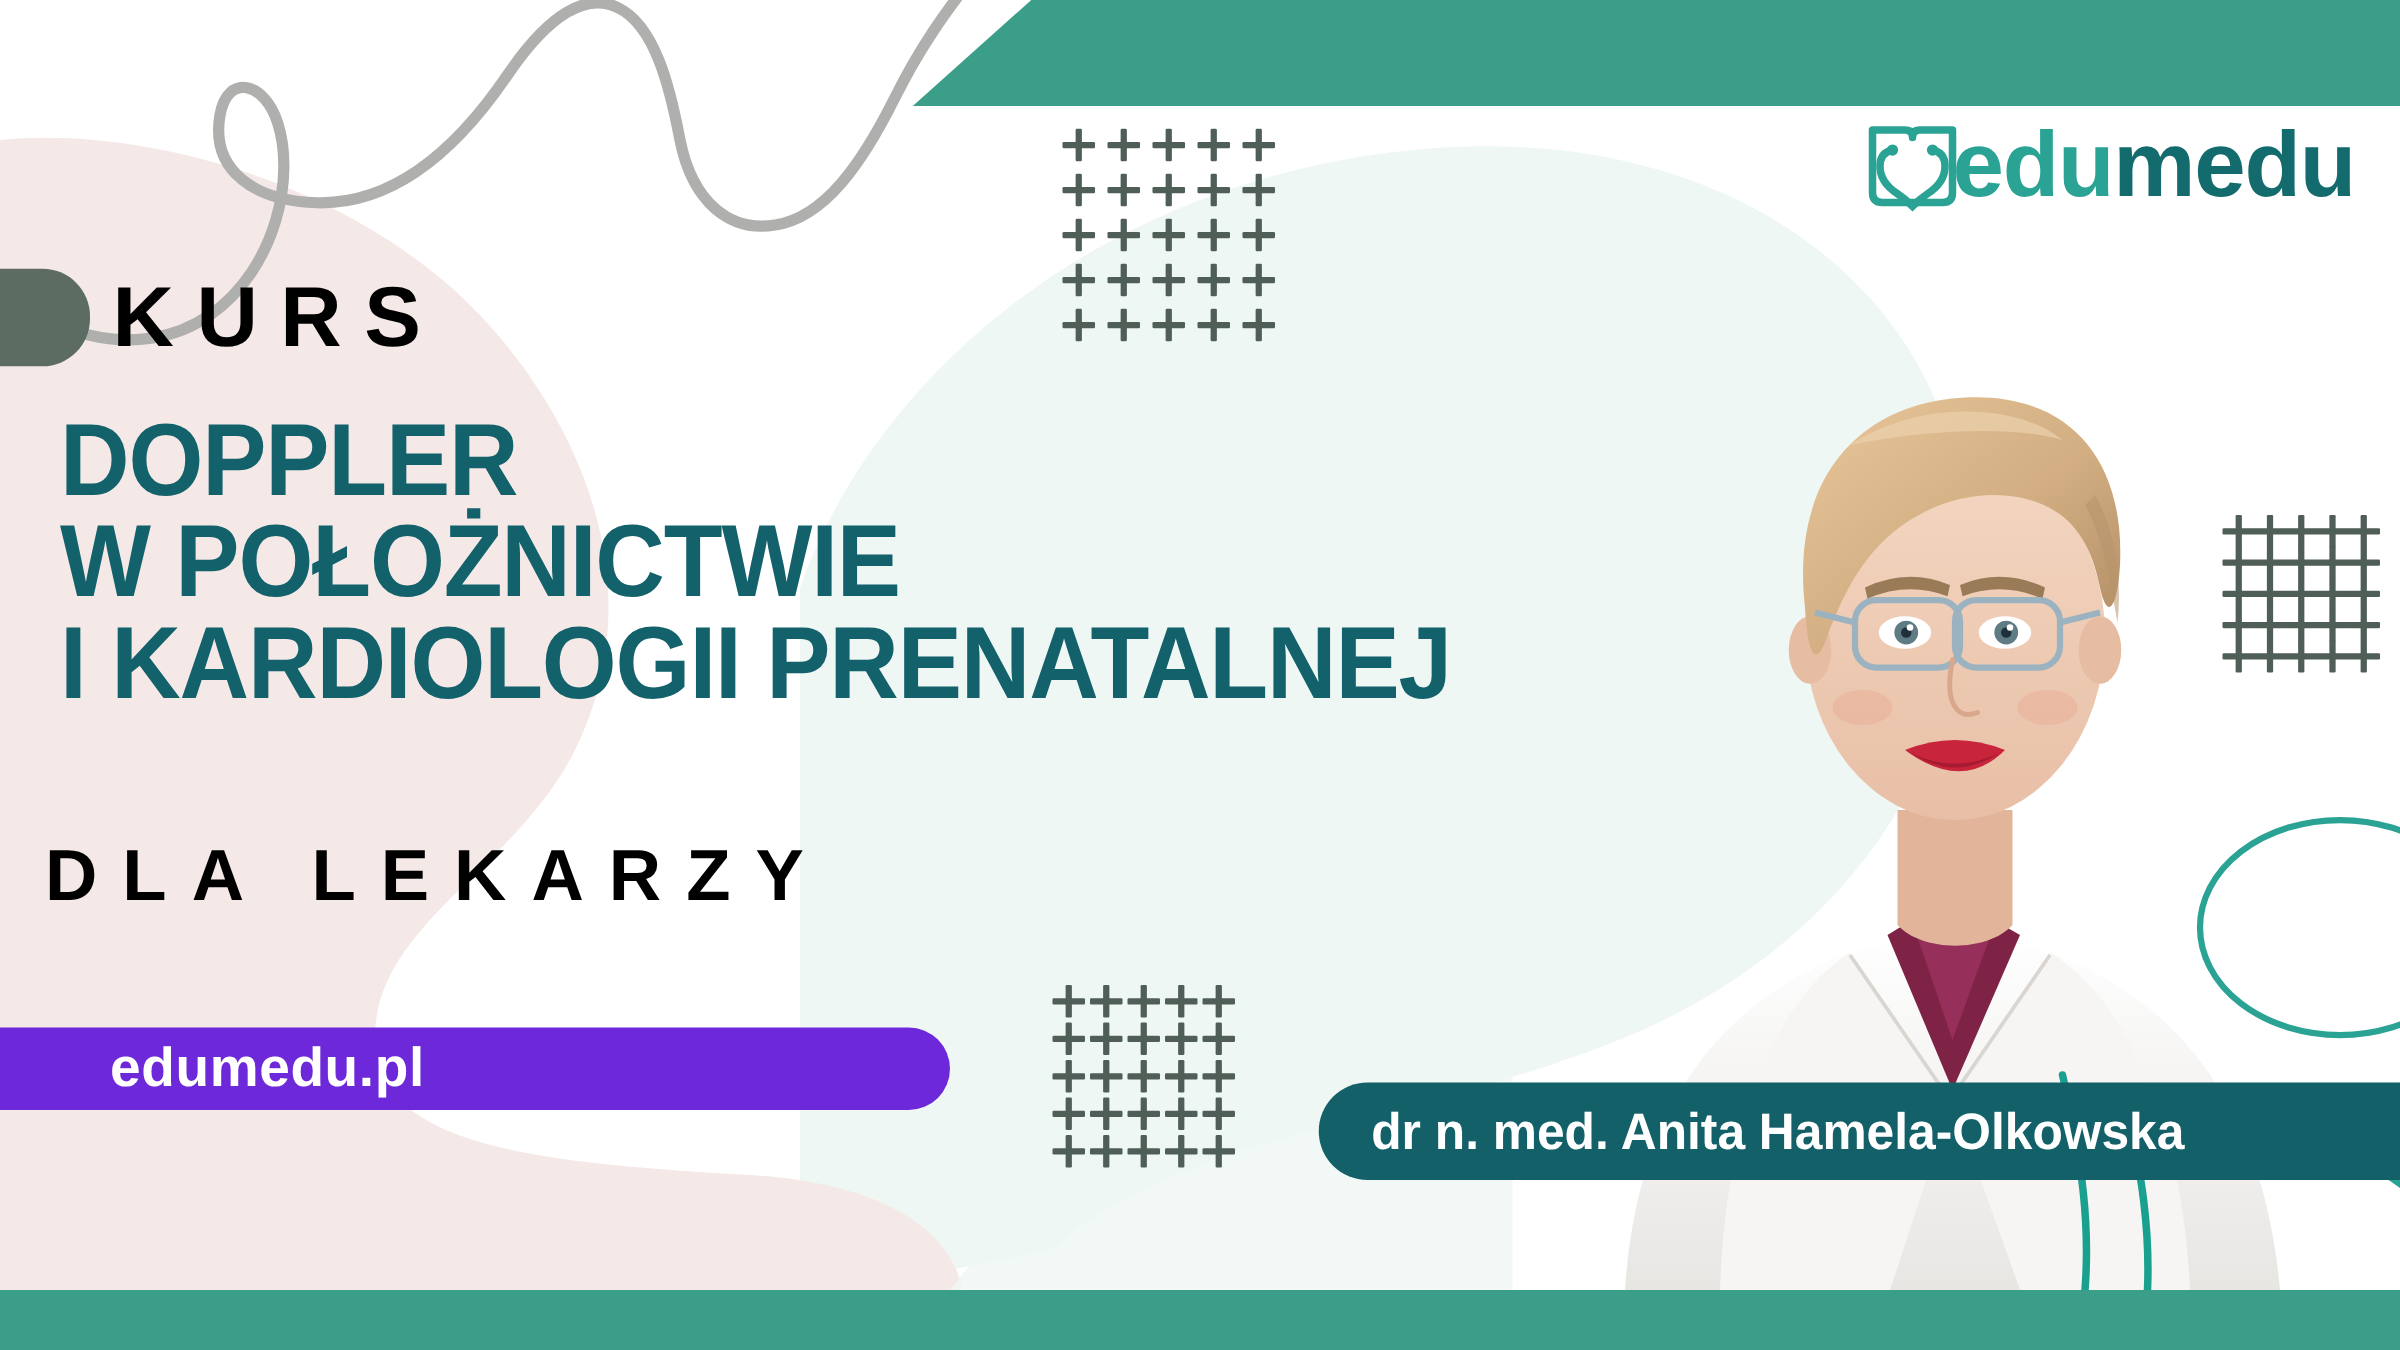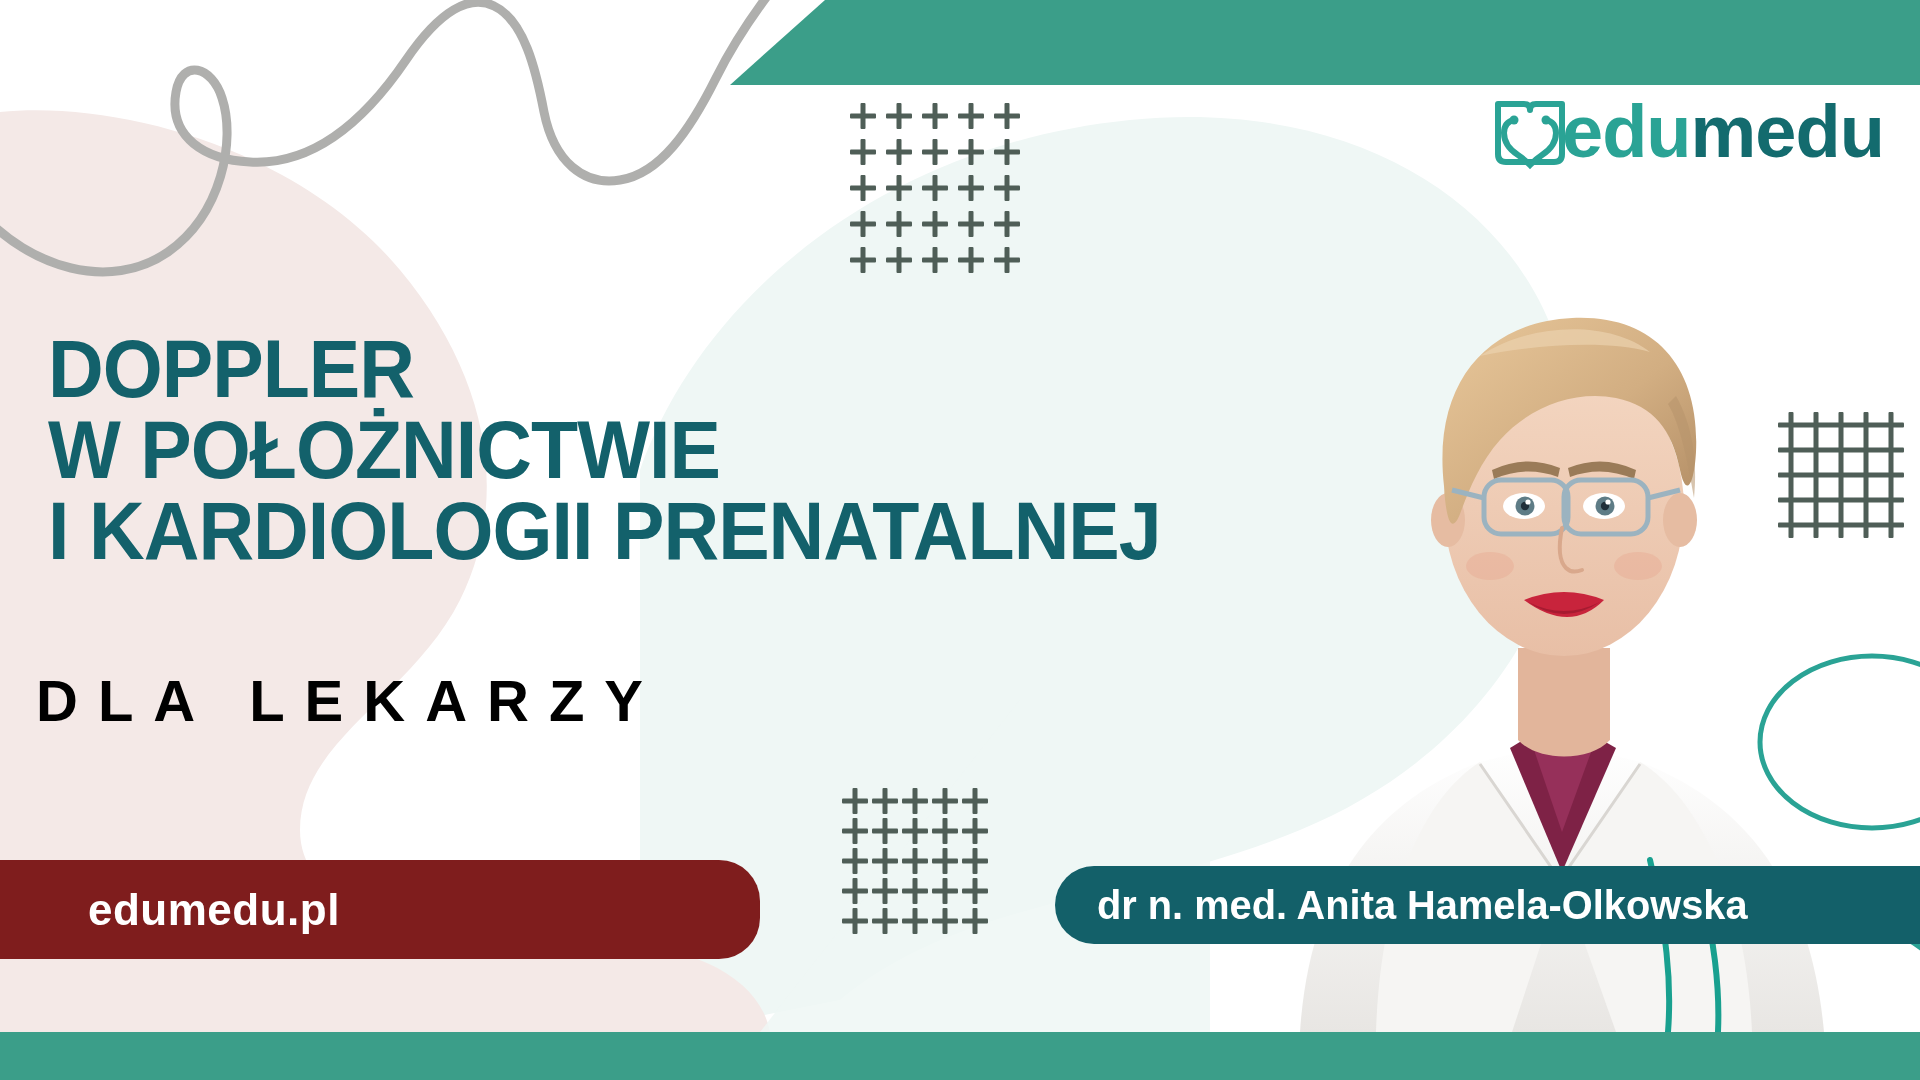--- a/index.html
+++ b/index.html
@@ -170,24 +170,24 @@
     font-weight: 700;
     letter-spacing: 20px;
     color: #000000;
     line-height: 1;
   }
 
   
   .url-pill {
     position: absolute;
     left: 0;
-    top: 860px;
+    top: 822px;
     width: 760px;
-    height: 99px;
-    background: #7f1d1d;
+    height: 66px;
+    background: #6d28d9;
     border-radius: 0 41px 41px 0;
     display: flex;
     align-items: center;
   }
   .url-pill-text {
     margin-left: 88px;
     color: #ffffff;
     font-size: 44px;
     font-weight: 700;
     letter-spacing: 0.5px;
@@ -442,20 +442,24 @@
       <circle cx="22" cy="28" r="4.5" fill="#2AA395"></circle>
       <circle cx="54" cy="28" r="4.5" fill="#2AA395"></circle>
     </svg>
     <div class="logo-word">
       <span class="edu">edu</span><span class="medu">medu</span>
     </div>
   </div>
 
   <div class="left-col">
 
+    <div class="kurs-row">
+      <div class="kurs-pill"></div>
+      <div class="kurs-text">KURS</div>
+    </div>
 
     <div class="title-block">
       <span class="title-line">DOPPLER</span>
       <span class="title-line">W POŁOŻNICTWIE</span>
       <span class="title-line">I KARDIOLOGII PRENATALNEJ</span>
     </div>
 
     <div class="subtitle">DLA LEKARZY</div>
 
     <div class="url-pill">

